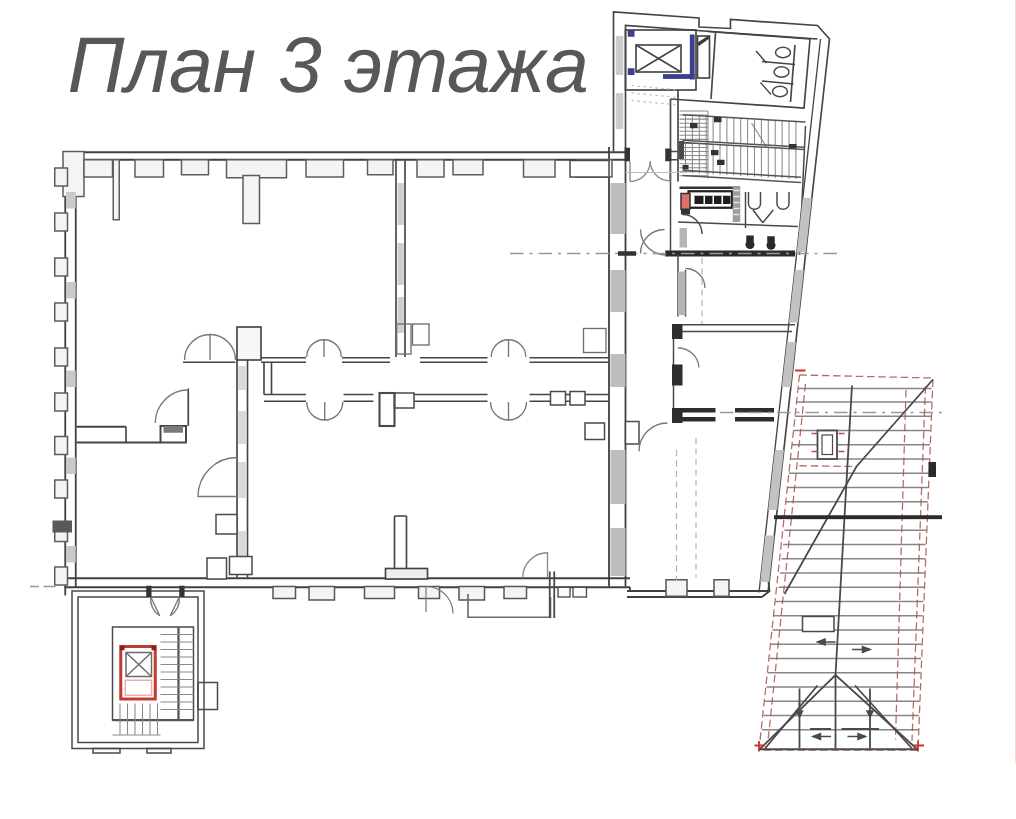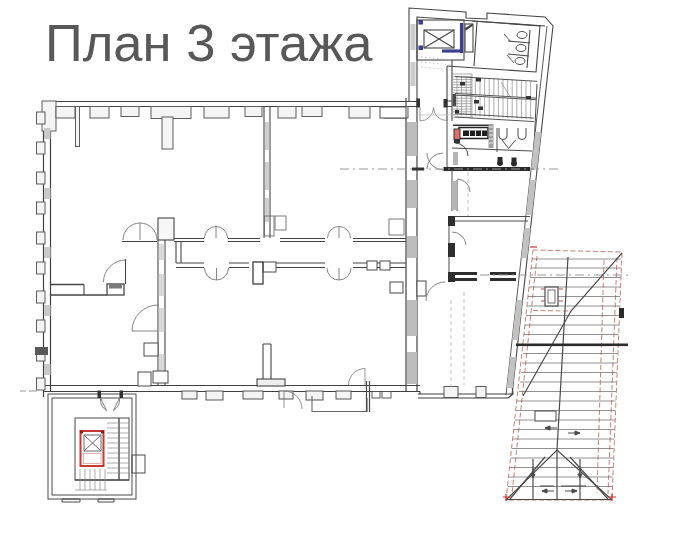--- a/index.html
+++ b/index.html
@@ -1,16 +1,16 @@
 <!DOCTYPE html>
 <html><head>
 <meta charset="utf-8">
 <style>
 html,body{margin:0;padding:0;background:#ffffff;}
-#page{position:relative;width:677px;height:546px;overflow:hidden;background:#ef4444;}
+#page{position:relative;width:677px;height:546px;overflow:hidden;background:#ef4444;font-style:italic;}
 svg{position:absolute;top:0;left:0;}
 .title{font-family:"Liberation Sans",sans-serif;font-size:52.5px;fill:#585858;}
 </style>
 </head>
 <body>
 <div id="page">
 <svg width="677" height="546" viewBox="0 0 677 546">
 <rect x="0" y="0" width="677" height="546" fill="#ffffff"></rect>
 <text x="45" y="61" class="title">План 3 этажа</text>
 

